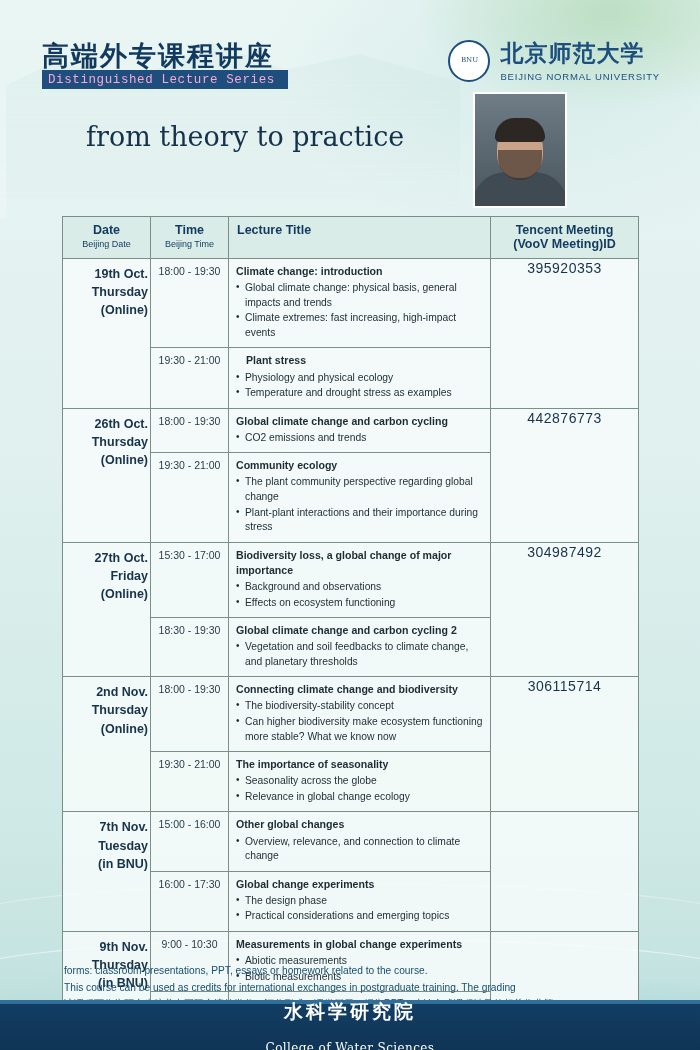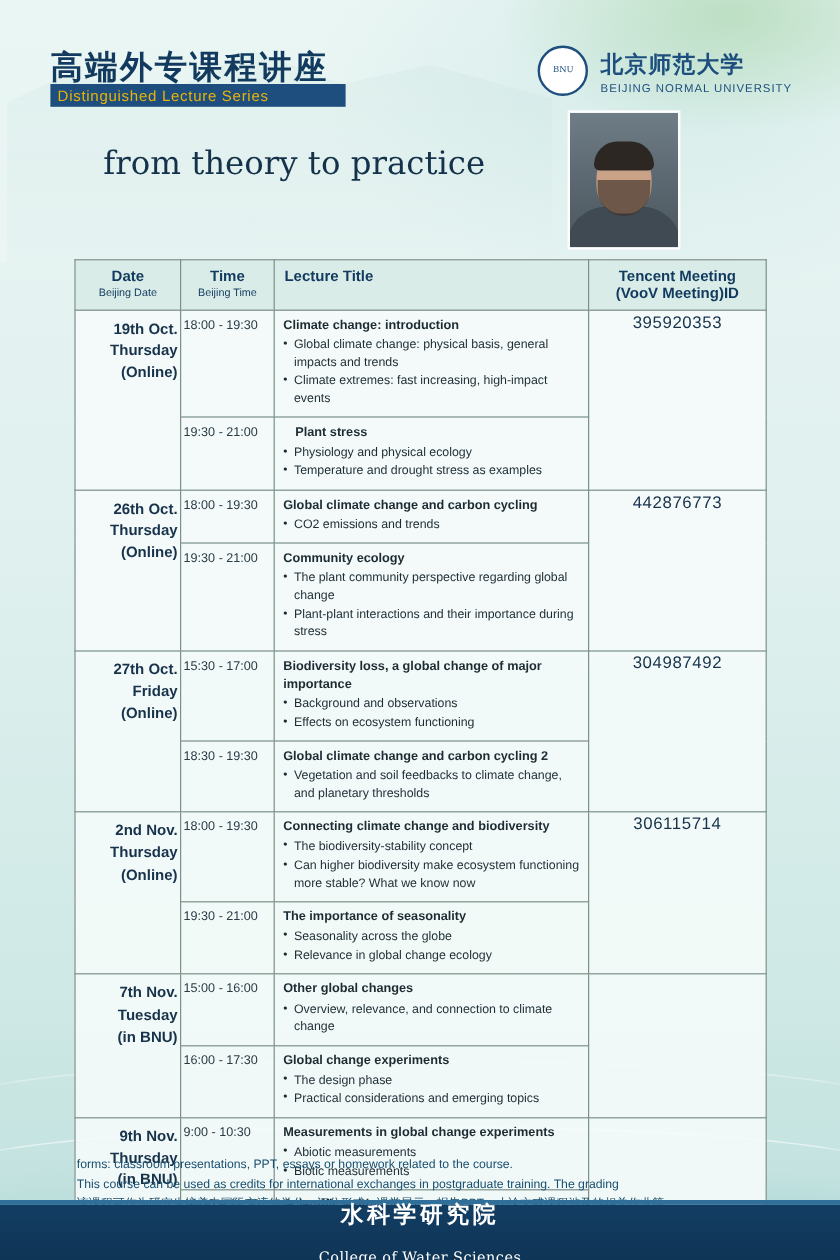--- a/index.html
+++ b/index.html
@@ -47,35 +47,35 @@
   
   .header { position:absolute; left:0; right:0; top:0; height:96px; }
   .cn-title {
     position:absolute; left:42px; top:38px;
     font-family:"DejaVu Serif", serif;
     font-weight:bold; font-size:27px; color:#123a5e; letter-spacing:2px;
   }
   .en-ribbon {
     position:absolute; left:42px; top:70px; width:246px; height:19px;
     background:#1d4e7e;
-    color:#eab308; font-size:12.5px; letter-spacing:.6px;
+    color:#f9a8d4; font-size:12.5px; letter-spacing:.6px;
     display:flex; align-items:center; padding-left:6px;
-    font-family:Liberation Sans, sans-serif;
+    font-family:Liberation Mono, monospace;
   }
   .logo-wrap { position:absolute; right:40px; top:38px; display:flex; align-items:flex-end; gap:10px; }
   .logo-seal {
     width:42px; height:42px; border-radius:50%;
     border:2px solid #1d4e7e; background:#fff;
     display:flex; align-items:center; justify-content:center;
     font-size:7px; color:#1d4e7e; text-align:center; line-height:1.05;
     font-family:"DejaVu Serif", serif;
   }
   .logo-txt-cn {
     font-family:"DejaVu Serif", serif; font-weight:bold;
-    font-size:19px; color:#1d4e7e; letter-spacing:1px;
+    font-size:23px; color:#1d4e7e; letter-spacing:1px;
   }
   .logo-txt-en { font-size:9.5px; color:#1d4e7e; letter-spacing:.8px; margin-top:2px; }
 
   
   .hero-title {
     position:absolute; left:86px; top:118px; width:400px;
     font-family:"DejaVu Serif", serif;
     font-size:27px; line-height:1.38; color:#15324b;
   }
   .portrait {
@@ -123,21 +123,21 @@
   col.c-date  { width:88px; }
   col.c-time  { width:78px; }
   col.c-title { width:262px; }
   col.c-id    { width:148px; }
 
   td.date-cell {
     text-align:right; font-weight:bold; font-size:12.5px; color:#17324a;
     padding:6px 2px; line-height:1.45;
   }
   td.time-cell {
-    font-size:10.5px; color:#2a3b46; padding:6px 2px;
+    text-align:center; font-size:10.5px; color:#2a3b46; padding:6px 2px;
     vertical-align:middle;
   }
   td.title-cell { padding:5px 7px 6px; font-size:10.3px; color:#1d2b33; line-height:1.42; }
   td.title-cell .t-head { font-weight:bold; font-size:10.6px; display:block; margin-bottom:2px; }
   td.title-cell .t-head.indent { padding-left:10px; }
   td.title-cell ul { margin:0; padding:0; list-style:none; }
   td.title-cell li { position:relative; padding-left:9px; margin:1px 0; }
   td.title-cell li:before {
     content:"•"; position:absolute; left:0; top:-1px; font-size:10px;
   }

